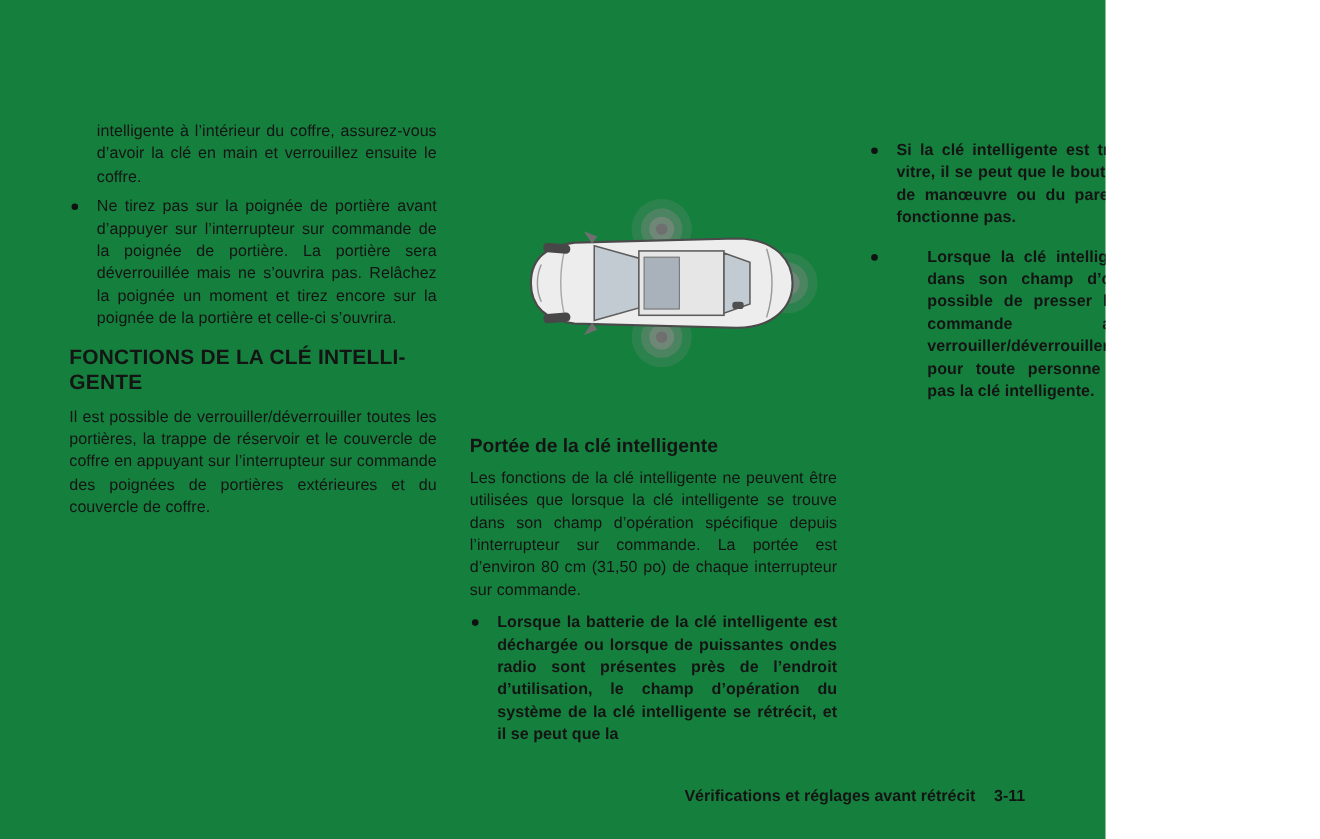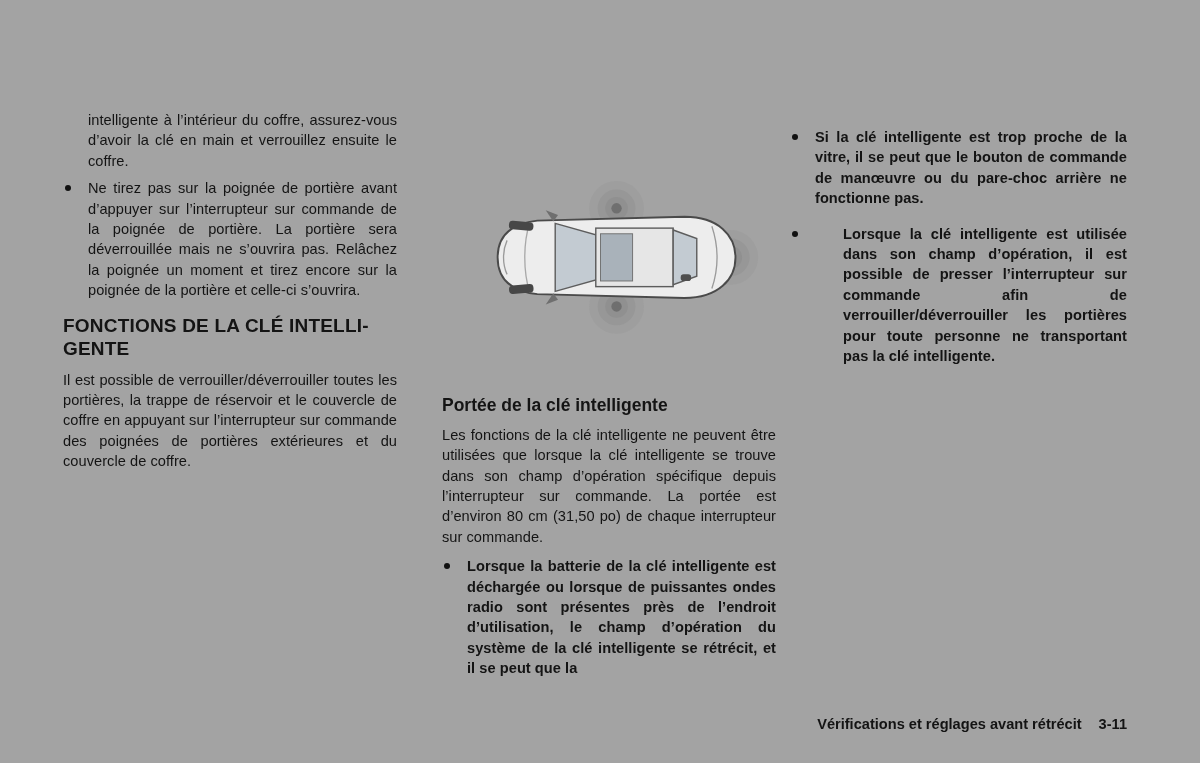--- a/index.html
+++ b/index.html
@@ -3,24 +3,24 @@
 <meta charset="utf-8">
 <style>
   * { margin:0; padding:0; box-sizing:border-box; }
   html,body { width:1200px; height:763px; }
   body {
     background:#ffffff;
     font-family:"Liberation Sans","DejaVu Sans",sans-serif;
     color:var(--text,#141414);
     -webkit-font-smoothing:antialiased;
   }
-  .page { position:relative; width:1200px; height:763px; overflow:hidden; background:#a3a3a3; }
+  .page { position:relative; width:1005px; height:763px; overflow:hidden; background:#15803d; }
   .col { position:absolute; }
   .col-left  { left:63px;  top:110px; width:334px; }
-  .col-mid   { left:442px; top:163px; width:334px; }
+  .col-mid   { left:427px; top:163px; width:334px; }
   .col-right { left:790px; top:108px; width:337px; }
 
   .body {
     font-size:14.6px;
     line-height:20.4px;
     text-align:justify;
     letter-spacing:0.05px;
   }
   .bold { font-weight:bold; }
   .hang { padding-left:25px; }        

